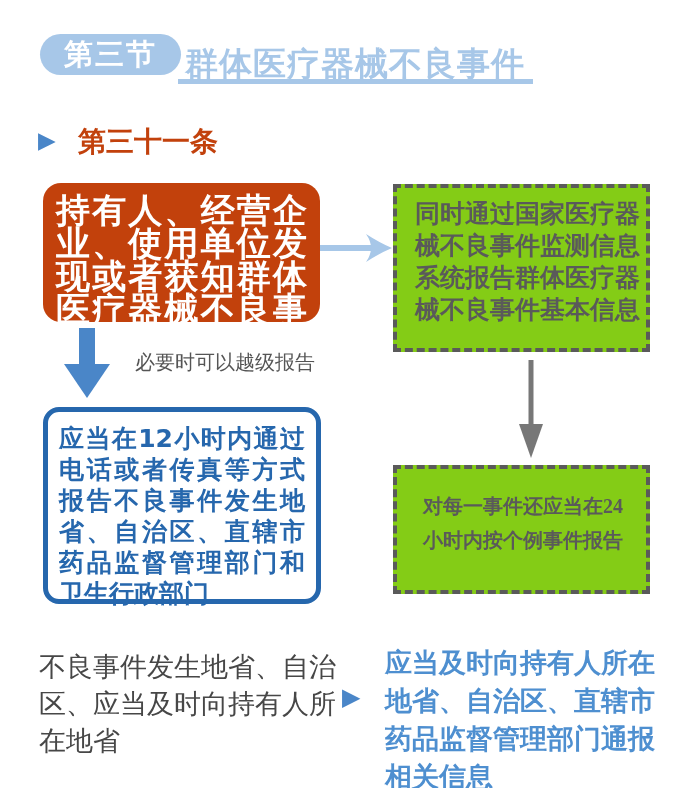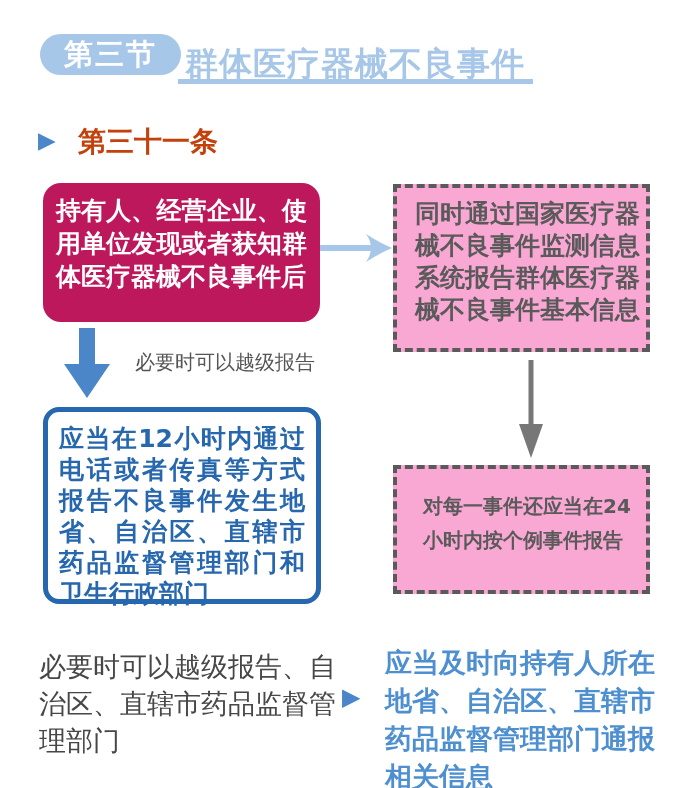--- a/index.html
+++ b/index.html
@@ -28,27 +28,27 @@
   .bullet {
     position: absolute; left: 38px; top: 127px;
     color: #4a86c8; font-size: 23px; line-height: 26px;
   }
   .article-label {
     position: absolute; left: 78px; top: 123px;
     color: #c2410c; font-size: 28px; font-weight: bold;
   }
   .box-fill {
     position: absolute; left: 43px; top: 183px; width: 277px; height: 139px;
-    background: #be185d; border-radius: 18px;
-    color: #ffffff; font-size: 25px; font-weight: bold; line-height: 33px;
+    background: #c2410c; border-radius: 18px;
+    color: #ffffff; font-size: 34px; font-weight: bold; line-height: 33px;
     padding: 11px 13px; text-align: justify;
   }
   .dashed-box {
-    border: 4px dashed #5a5a5a; background: #f9a8d4;
-    color: #5a5a5a; font-weight: bold;
+    border: 4px dashed #5a5a5a; background: #84cc16;
+    color: #5a5a5a; font-weight: bold; font-family: Liberation Serif, serif;
   }
   .dashed-1 {
     position: absolute; left: 393px; top: 184px; width: 257px; height: 168px;
     font-size: 25px; line-height: 32px; padding: 10px 6px 10px 18px;
   }
   .dashed-2 {
     position: absolute; left: 393px; top: 465px; width: 257px; height: 129px;
     font-size: 20px; line-height: 34px; padding: 20px 10px 20px 26px;
   }
   .h-arrow { position: absolute; left: 320px; top: 230px; }
@@ -106,17 +106,17 @@
 
   <div class="box-outline">应当在12小时内通过电话或者传真等方式报告不良事件发生地省、自治区、直辖市药品监督管理部门和卫生行政部门</div>
 
   <svg class="gray-arrow" width="28" height="99" viewBox="0 0 28 99">
     <line x1="14" y1="0" x2="14" y2="67" stroke="#777777" stroke-width="5"></line>
     <polygon points="2,64 26,64 14,98" fill="#777777"></polygon>
   </svg>
 
   <div class="dashed-box dashed-2">对每一事件还应当在24小时内按个例事件报告</div>
 
-  <div class="footer-left">必要时可以越级报告、自治区、直辖市药品监督管理部门</div>
+  <div class="footer-left">不良事件发生地省、自治区、应当及时向持有人所在地省</div>
   <span class="footer-arrow">▶</span>
   <div class="footer-right">应当及时向持有人所在地省、自治区、直辖市药品监督管理部门通报相关信息</div>
 
 </div>
 
 </body></html>

